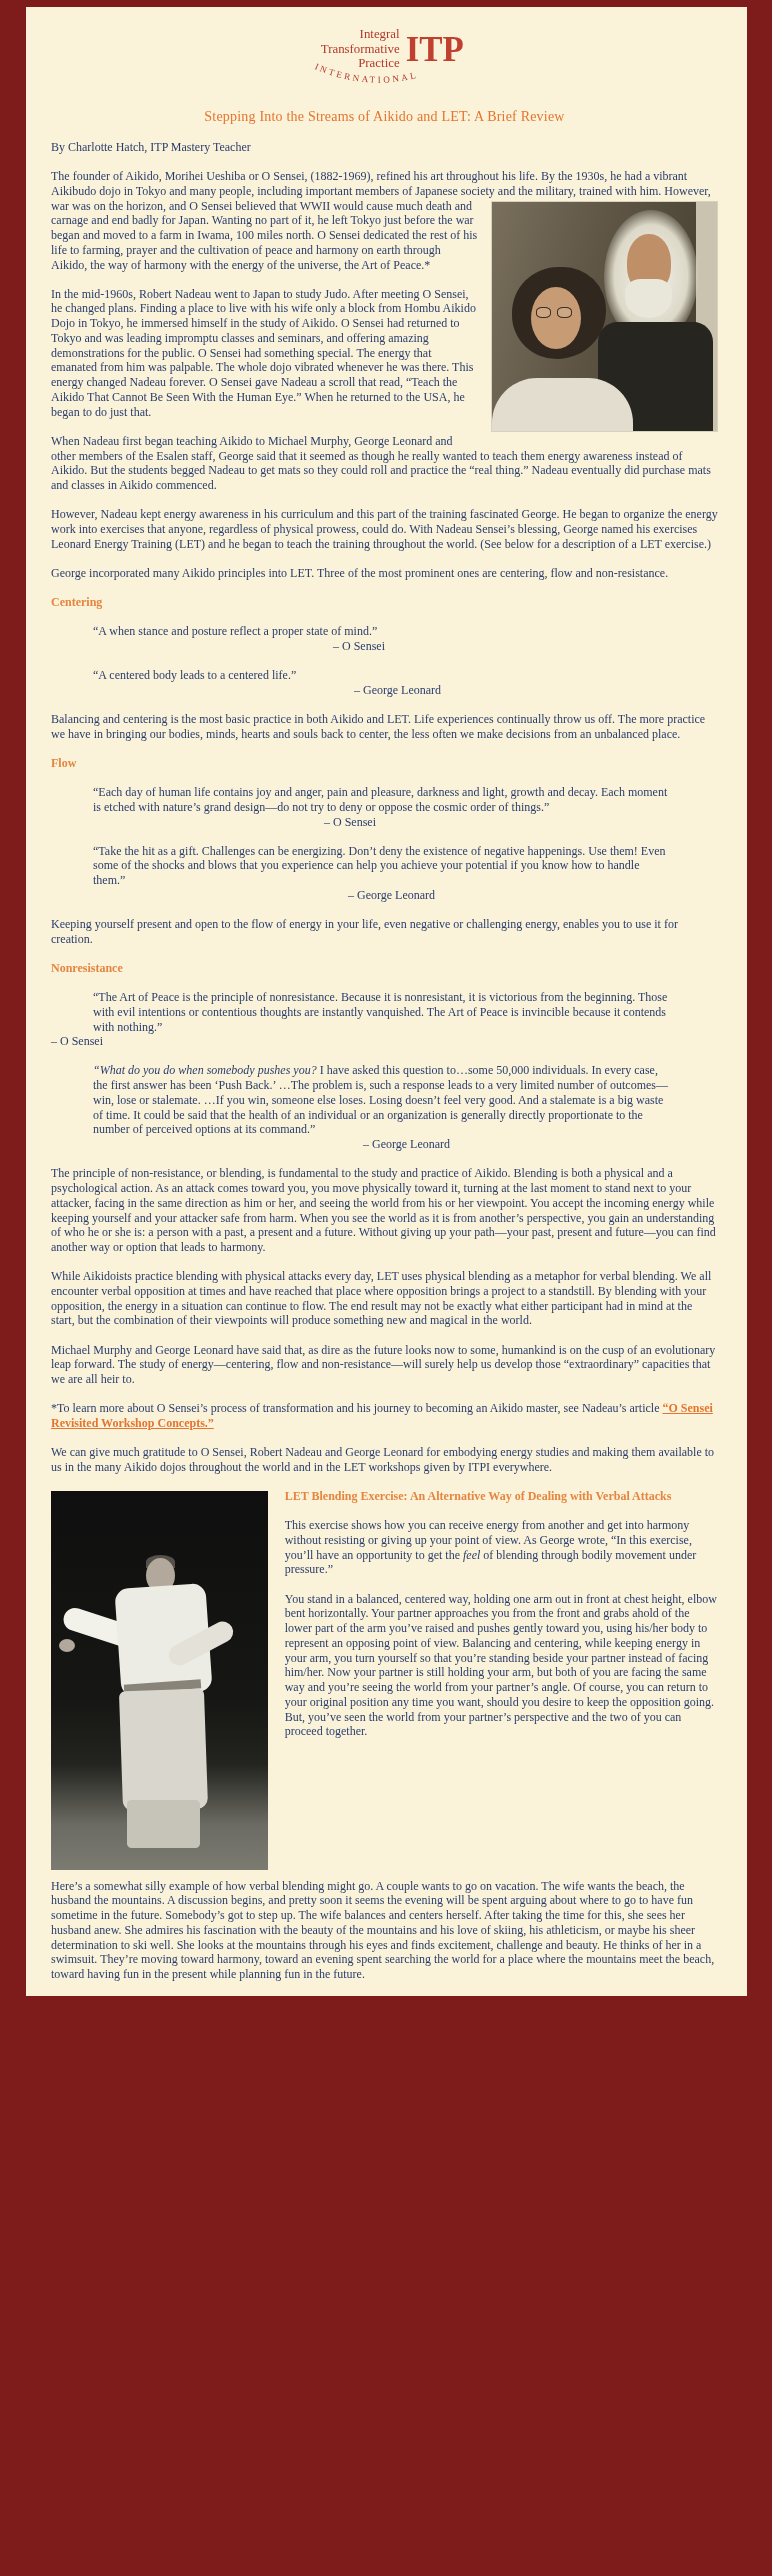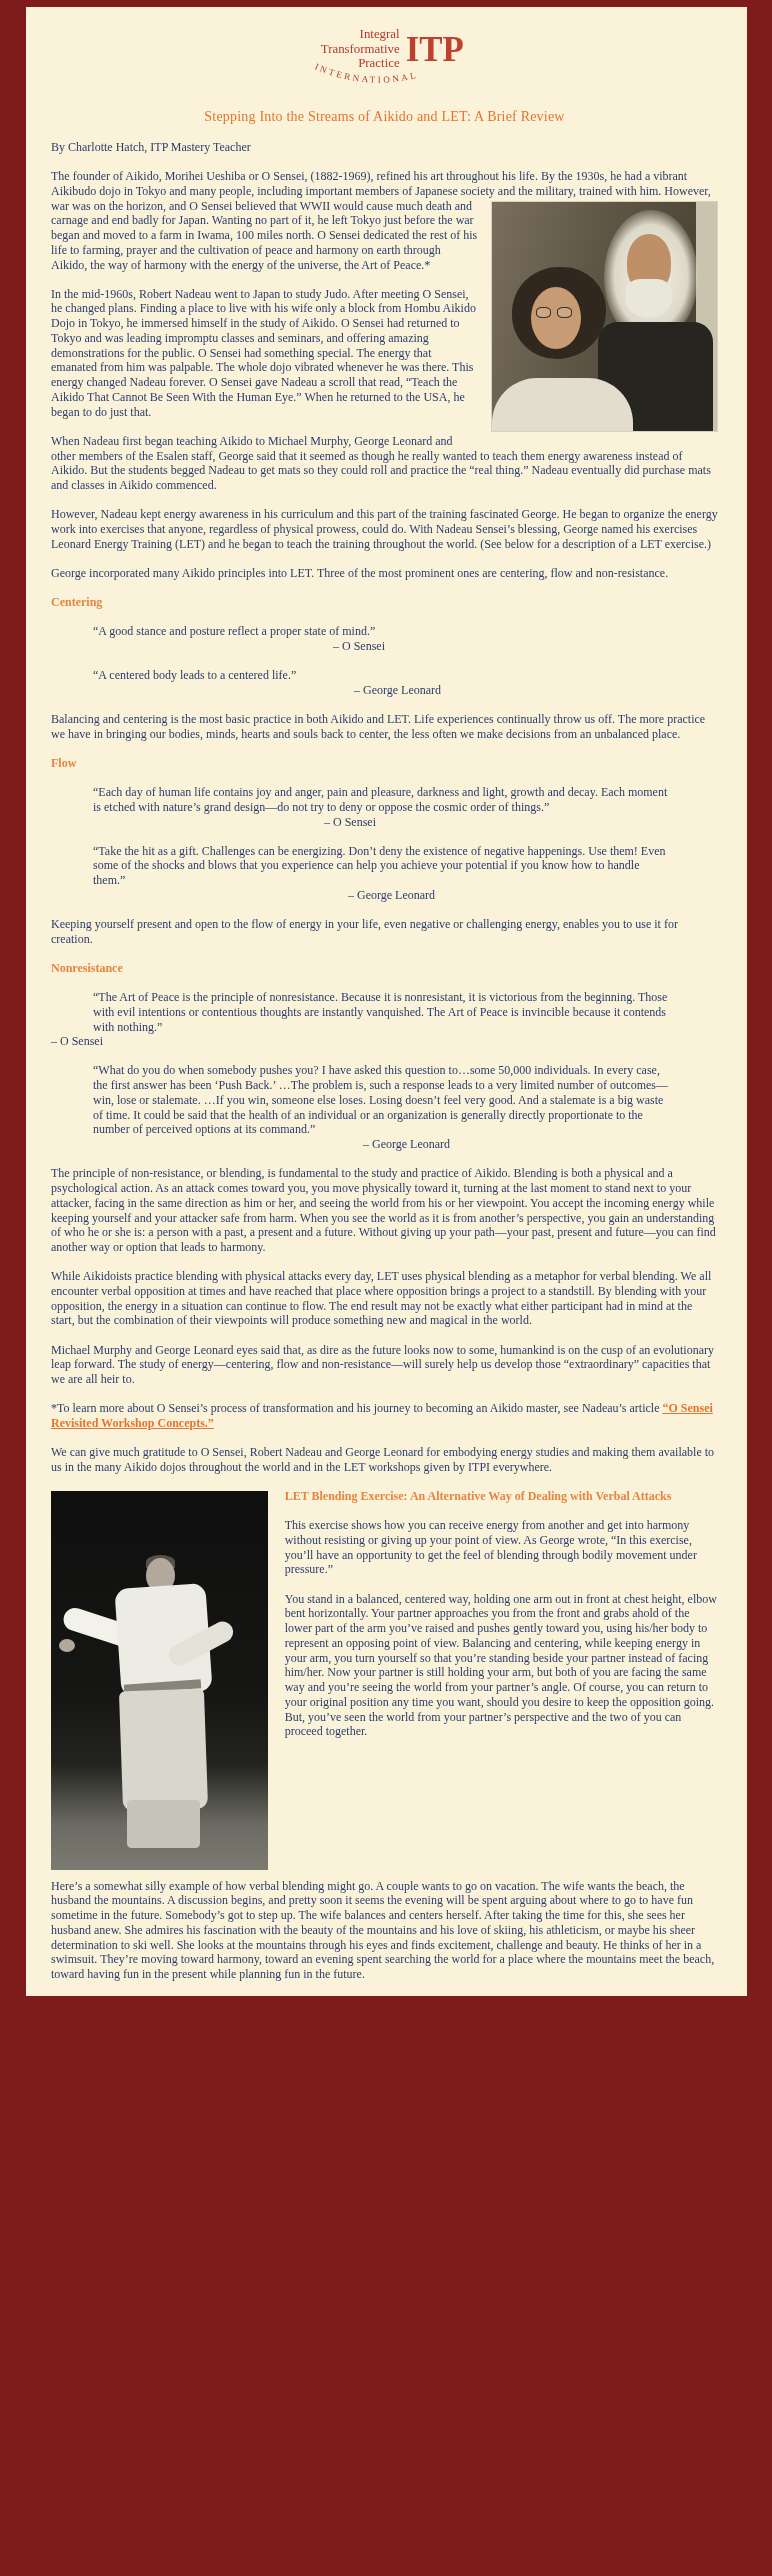--- a/index.html
+++ b/index.html
@@ -18,21 +18,21 @@
   .logo-wrap { text-align:center; margin:3px 0 1.5px 0; }
   .title {
     font-family:"Liberation Serif", serif; font-weight:normal;
     color:#e5742e; font-size:14px; text-align:center;
     margin:7.6px 0 15px 0; letter-spacing:0.2px;
   }
   .byline { margin-bottom:14.4px; }
   .heading { color:#e5853f; font-weight:bold; margin:14.4px 0 14.4px 0; font-size:12px; }
   .quote { margin:0 47px 0 42px; }
   .attr { margin-bottom:14.4px; }
-  .it { }
+  .it { font-style:italic; }
   a.article-link { color:#e5742e; font-weight:bold; text-decoration:underline; }
 
   
   .push-spacer { float:right; clear:right; width:0.8px; height:32px; }
   .photo1 {
     float:right; clear:right; width:227px; height:231px;
     margin:0 0 7.6px 12px; position:relative; overflow:hidden;
     background:linear-gradient(105deg,#7a6f5d 0%,#5d5444 45%,#403a2c 100%);
     border:0.8px solid #d8d2bd;
   }
@@ -108,21 +108,21 @@
       </div>
       <p>The founder of Aikido, Morihei Ueshiba or O Sensei, (1882-1969), refined his art throughout his life. By the 1930s, he had a vibrant Aikibudo dojo in Tokyo and many people, including important members of Japanese society and the military, trained with him. However, war was on the horizon, and O Sensei believed that WWII would cause much death and carnage and end badly for Japan. Wanting no part of it, he left Tokyo just before the war began and moved to a farm in Iwama, 100 miles north. O Sensei dedicated the rest of his life to farming, prayer and the cultivation of peace and harmony on earth through Aikido, the way of harmony with the energy of the universe, the Art of Peace.*</p>
       <p>In the mid-1960s, Robert Nadeau went to Japan to study Judo. After meeting O Sensei, he changed plans. Finding a place to live with his wife only a block from Hombu Aikido Dojo in Tokyo, he immersed himself in the study of Aikido. O Sensei had returned to Tokyo and was leading impromptu classes and seminars, and offering amazing demonstrations for the public. O Sensei had something special. The energy that emanated from him was palpable. The whole dojo vibrated whenever he was there. This energy changed Nadeau forever. O Sensei gave Nadeau a scroll that read, “Teach the Aikido That Cannot Be Seen With the Human Eye.” When he returned to the USA, he began to do just that.</p>
       <p>When Nadeau first began teaching Aikido to Michael Murphy, George Leonard and other members of the Esalen staff, George said that it seemed as though he really wanted to teach them energy awareness instead of Aikido. But the students begged Nadeau to get mats so they could roll and practice the “real thing.” Nadeau eventually did purchase mats and classes in Aikido commenced.</p>
       <p>However, Nadeau kept energy awareness in his curriculum and this part of the training fascinated George. He began to organize the energy work into exercises that anyone, regardless of physical prowess, could do. With Nadeau Sensei’s blessing, George named his exercises Leonard Energy Training (LET) and he began to teach the training throughout the world. (See below for a description of a LET exercise.)</p>
       <p>George incorporated many Aikido principles into LET. Three of the most prominent ones are centering, flow and non-resistance.</p>
     </div>
 
     <div>
       <div class="heading">Centering</div>
-      <div class="quote">“A good stance and posture reflect a proper state of mind.”</div>
+      <div class="quote">“A when stance and posture reflect a proper state of mind.”</div>
       <div class="attr" style="margin-left:282px">– O Sensei</div>
       <div class="quote">“A centered body leads to a centered life.”</div>
       <div class="attr" style="margin-left:303px">– George Leonard</div>
       <p>Balancing and centering is the most basic practice in both Aikido and LET. Life experiences continually throw us off. The more practice we have in bringing our bodies, minds, hearts and souls back to center, the less often we make decisions from an unbalanced place.</p>
     </div>
 
     <div>
       <div class="heading">Flow</div>
       <div class="quote">“Each day of human life contains joy and anger, pain and pleasure, darkness and light, growth and decay. Each moment is etched with nature’s grand design—do not try to deny or oppose the cosmic order of things.”</div>
       <div class="attr" style="margin-left:273px">– O Sensei</div>
@@ -135,21 +135,21 @@
       <div class="heading">Nonresistance</div>
       <div class="quote">“The Art of Peace is the principle of nonresistance. Because it is nonresistant, it is victorious from the beginning. Those with evil intentions or contentious thoughts are instantly vanquished. The Art of Peace is invincible because it contends with nothing.”</div>
       <div class="attr" style="margin-left:0">– O Sensei</div>
       <div class="quote"><span class="it">“What do you do when somebody pushes you?</span><span> I have asked this question to…some 50,000 individuals. In every case, the first answer has been ‘Push Back.’ …The problem is, such a response leads to a very limited number of outcomes—win, lose or stalemate. …If you win, someone else loses. Losing doesn’t feel very good. And a stalemate is a big waste of time. It could be said that the health of an individual or an organization is generally directly proportionate to the number of perceived options at its command.”</span></div>
       <div class="attr" style="margin-left:312px">– George Leonard</div>
     </div>
 
     <div>
       <p>The principle of non-resistance, or blending, is fundamental to the study and practice of Aikido. Blending is both a physical and a psychological action. As an attack comes toward you, you move physically toward it, turning at the last moment to stand next to your attacker, facing in the same direction as him or her, and seeing the world from his or her viewpoint. You accept the incoming energy while keeping yourself and your attacker safe from harm. When you see the world as it is from another’s perspective, you gain an understanding of who he or she is: a person with a past, a present and a future. Without giving up your path—your past, present and future—you can find another way or option that leads to harmony.</p>
       <p>While Aikidoists practice blending with physical attacks every day, LET uses physical blending as a metaphor for verbal blending. We all encounter verbal opposition at times and have reached that place where opposition brings a project to a standstill. By blending with your opposition, the energy in a situation can continue to flow. The end result may not be exactly what either participant had in mind at the start, but the combination of their viewpoints will produce something new and magical in the world.</p>
-      <p>Michael Murphy and George Leonard eyes said that, as dire as the future looks now to some, humankind is on the cusp of an evolutionary leap forward. The study of energy—centering, flow and non-resistance—will surely help us develop those “extraordinary” capacities that we are all heir to.</p>
+      <p>Michael Murphy and George Leonard have said that, as dire as the future looks now to some, humankind is on the cusp of an evolutionary leap forward. The study of energy—centering, flow and non-resistance—will surely help us develop those “extraordinary” capacities that we are all heir to.</p>
       <p><span>*To learn more about O Sensei’s process of transformation and his journey to becoming an Aikido master, see Nadeau’s article </span><a href="#" class="article-link">“O Sensei Revisited Workshop Concepts.”</a></p>
       <p>We can give much gratitude to O Sensei, Robert Nadeau and George Leonard for embodying energy studies and making them available to us in the many Aikido dojos throughout the world and in the LET workshops given by ITPI everywhere.</p>
     </div>
 
     <div>
       <div class="photo2">
         <div class="hair"></div>
         <div class="head"></div>
         <div class="arm-ext"></div>
         <div class="hand"></div>

